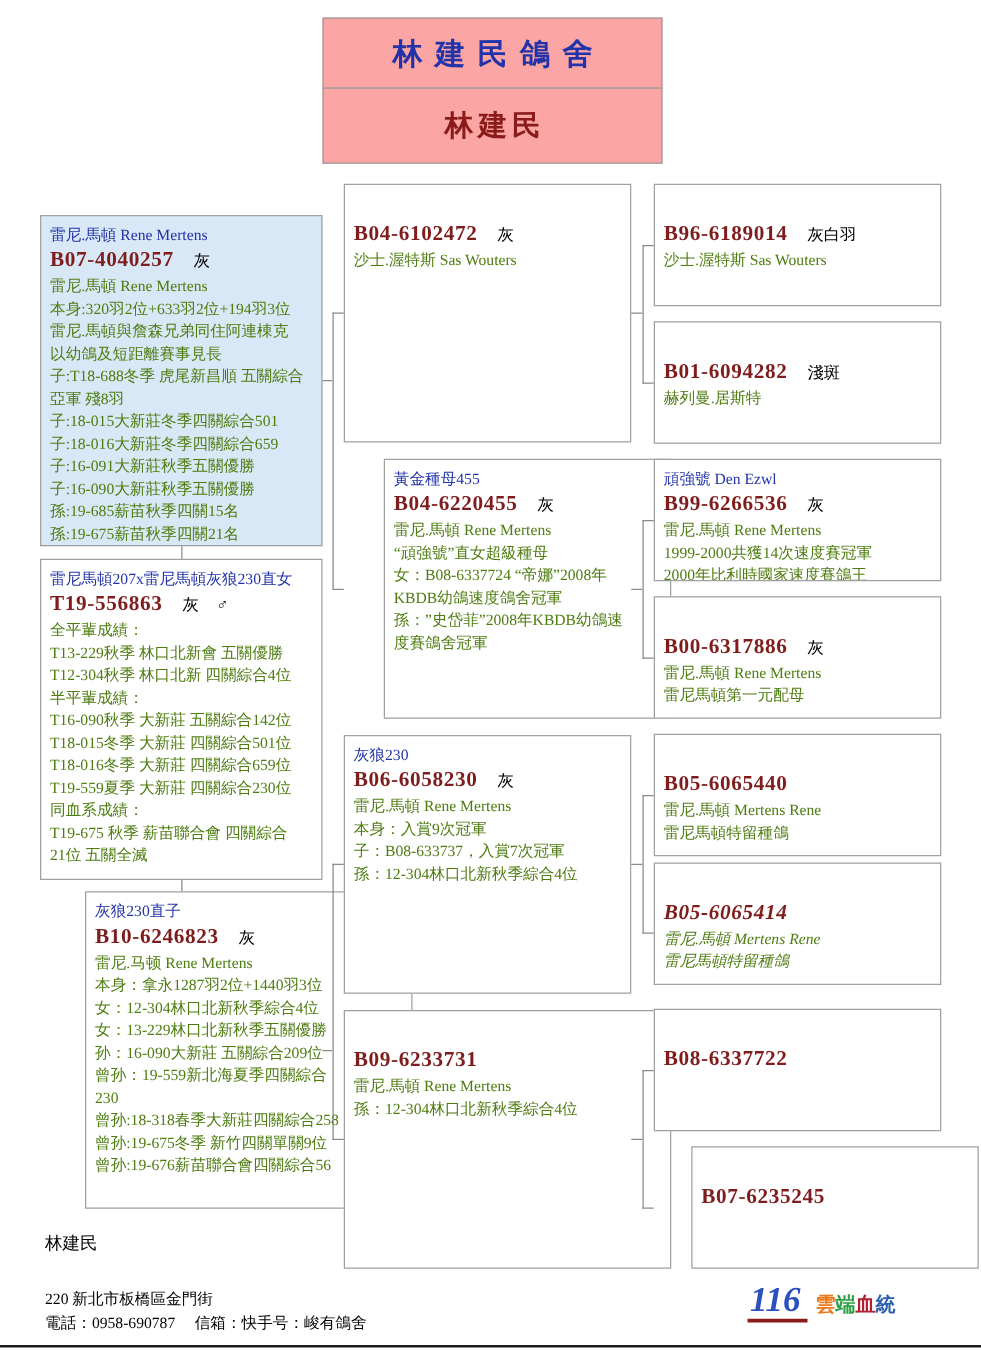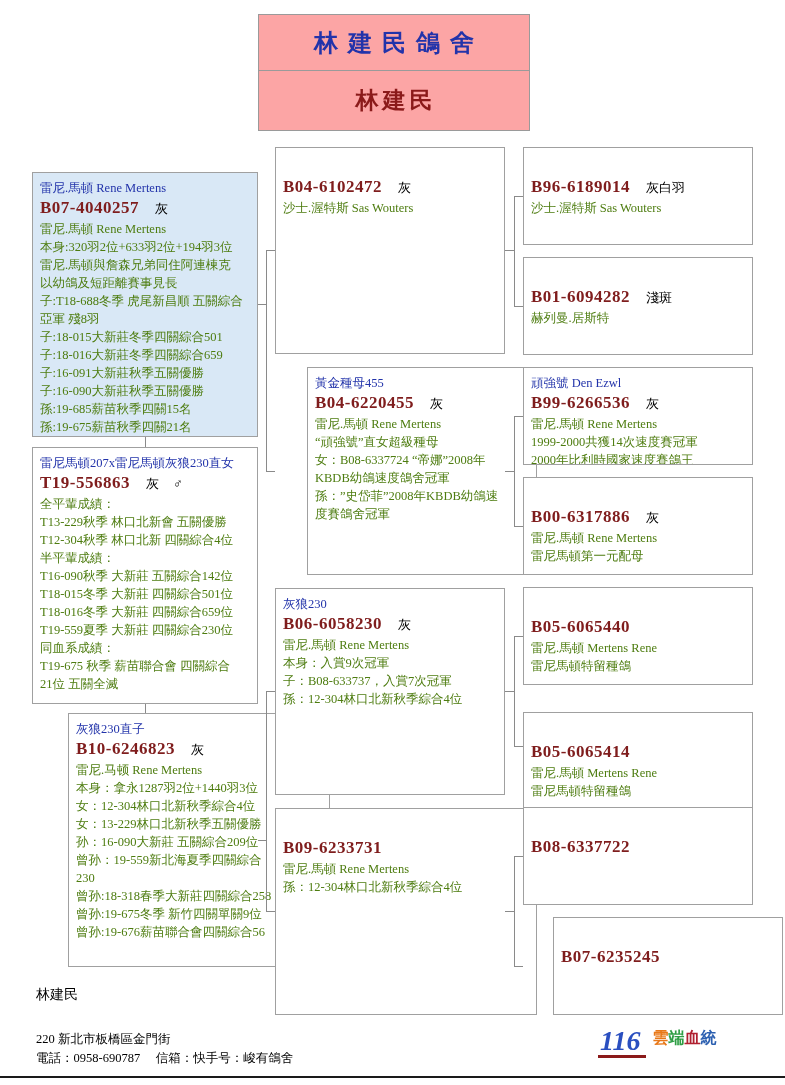--- a/index.html
+++ b/index.html
@@ -32,36 +32,36 @@
   .b-l3{left:32px;top:713px;width:262px;height:254px;margin-left:36px;}
   .b-m1{left:275px;top:147px;width:230px;height:207px;}
   .b-m2{left:275px;top:367px;width:230px;height:208px;margin-left:32px;}
   .b-m3{left:275px;top:588px;width:230px;height:207px;}
   .b-m4{left:275px;top:808px;width:262px;height:207px;}
   .b-r1{left:523px;top:147px;width:230px;height:98px;}
   .b-r2{left:523px;top:257px;width:230px;height:98px;}
   .b-r3{left:523px;top:367px;width:230px;height:98px;}
   .b-r4{left:523px;top:477px;width:230px;height:98px;}
   .b-r5{left:523px;top:587px;width:230px;height:98px;}
-  .b-r6{left:523px;top:712px;width:230px;height:98px;}
+  .b-r6{left:523px;top:690px;width:230px;height:98px;font-style:italic;}
   .b-r7{left:523px;top:807px;width:230px;height:98px;}
   .b-r8{left:553px;top:917px;width:230px;height:98px;}
 
   
   .cline{position:absolute;background:#8a8a8a;}
   .vl{width:1px;}
   .hl2{height:1px;}
 
   
   .owner-footer{position:absolute;left:36px;top:986px;font-size:14px;}
   .addr{position:absolute;left:36px;top:1031px;font-size:12.5px;text-align:right;}
   .contact{position:absolute;left:36px;top:1050px;font-size:12.5px;}
 
   
-  .logo{position:absolute;left:598px;top:1028px;display:flex;align-items:flex-start;}
+  .logo{position:absolute;left:598px;top:1028px;display:flex;align-items:flex-end;}
   .logo-num{font-size:28px;font-style:italic;font-weight:bold;color:#2a4fc0;
             line-height:26px;border-bottom:3px solid #8b1a1a;padding:0 6px 1px 2px;}
   .logo-text{display:flex;margin-left:6px;margin-bottom:3px;
              font-family:"Liberation Sans","DejaVu Sans",sans-serif;font-weight:bold;font-size:16px;}
   .lc1{color:#e87818;} .lc2{color:#2e9e44;} .lc3{color:#b02030;} .lc4{color:#2b5fb0;}
 
   .bottom-rule{position:absolute;left:0;top:1076px;width:785px;height:2px;background:#1a1a1a;}
 </style>
 </head>
 <body>

